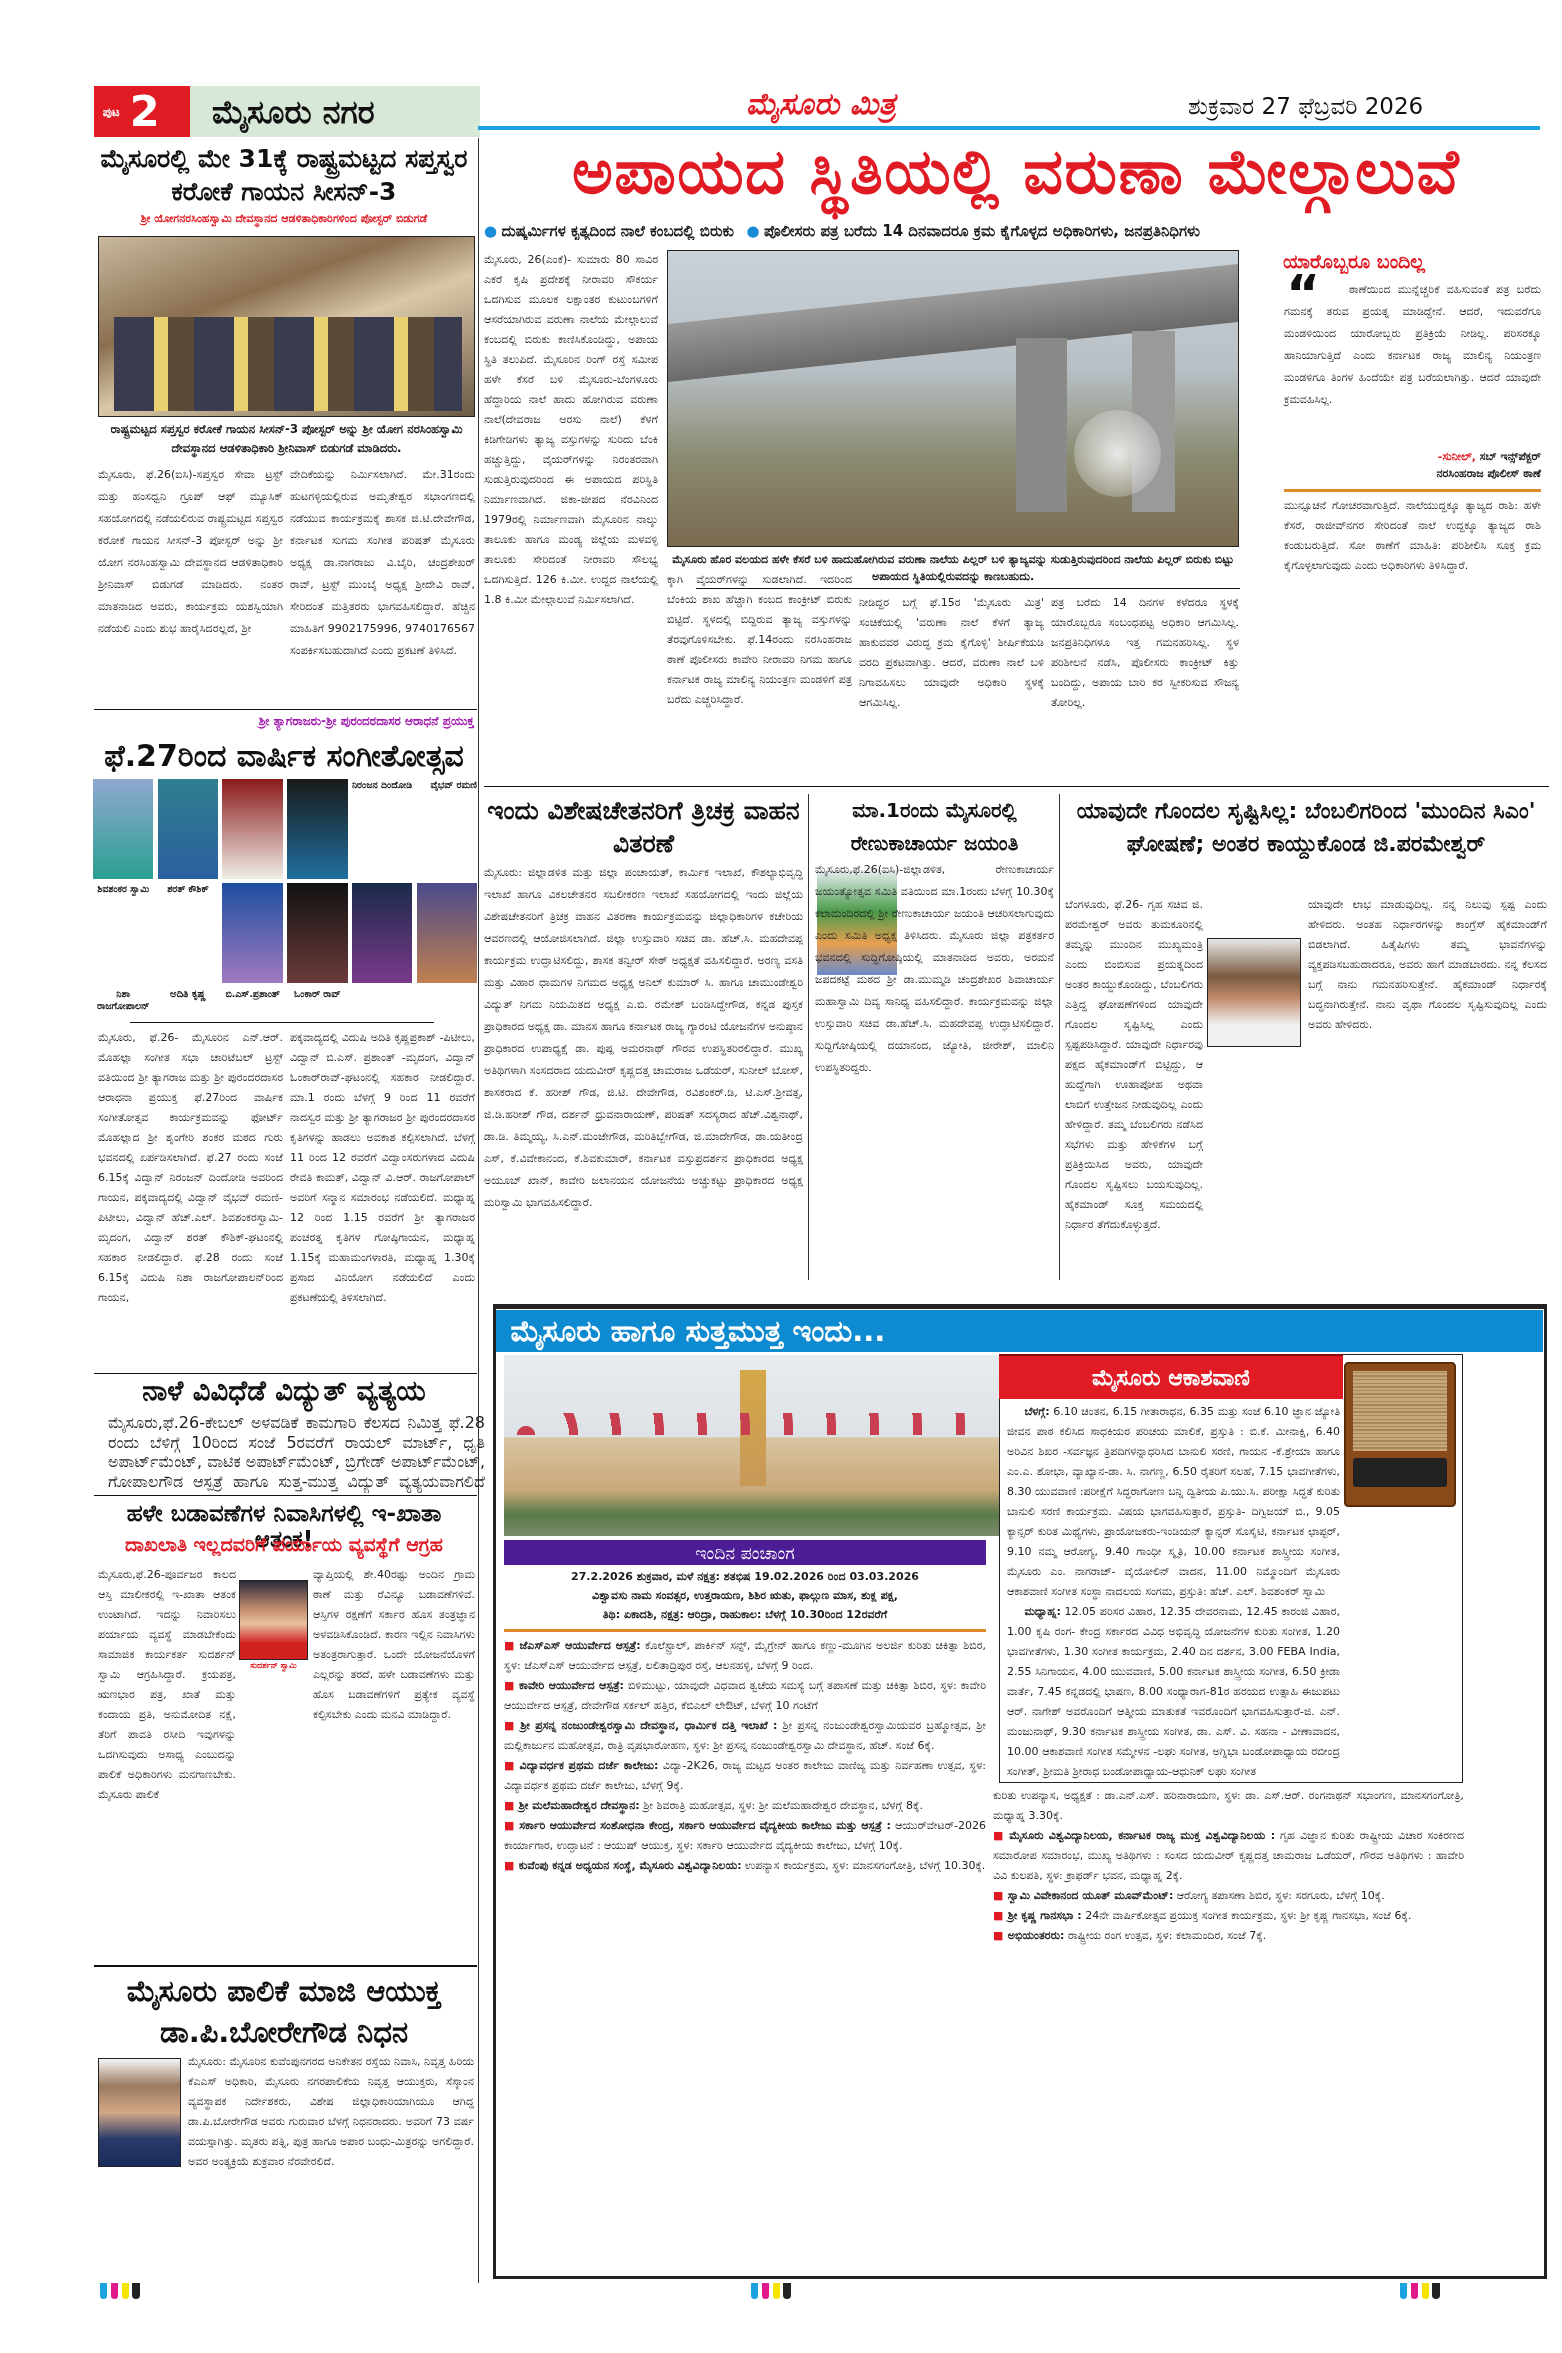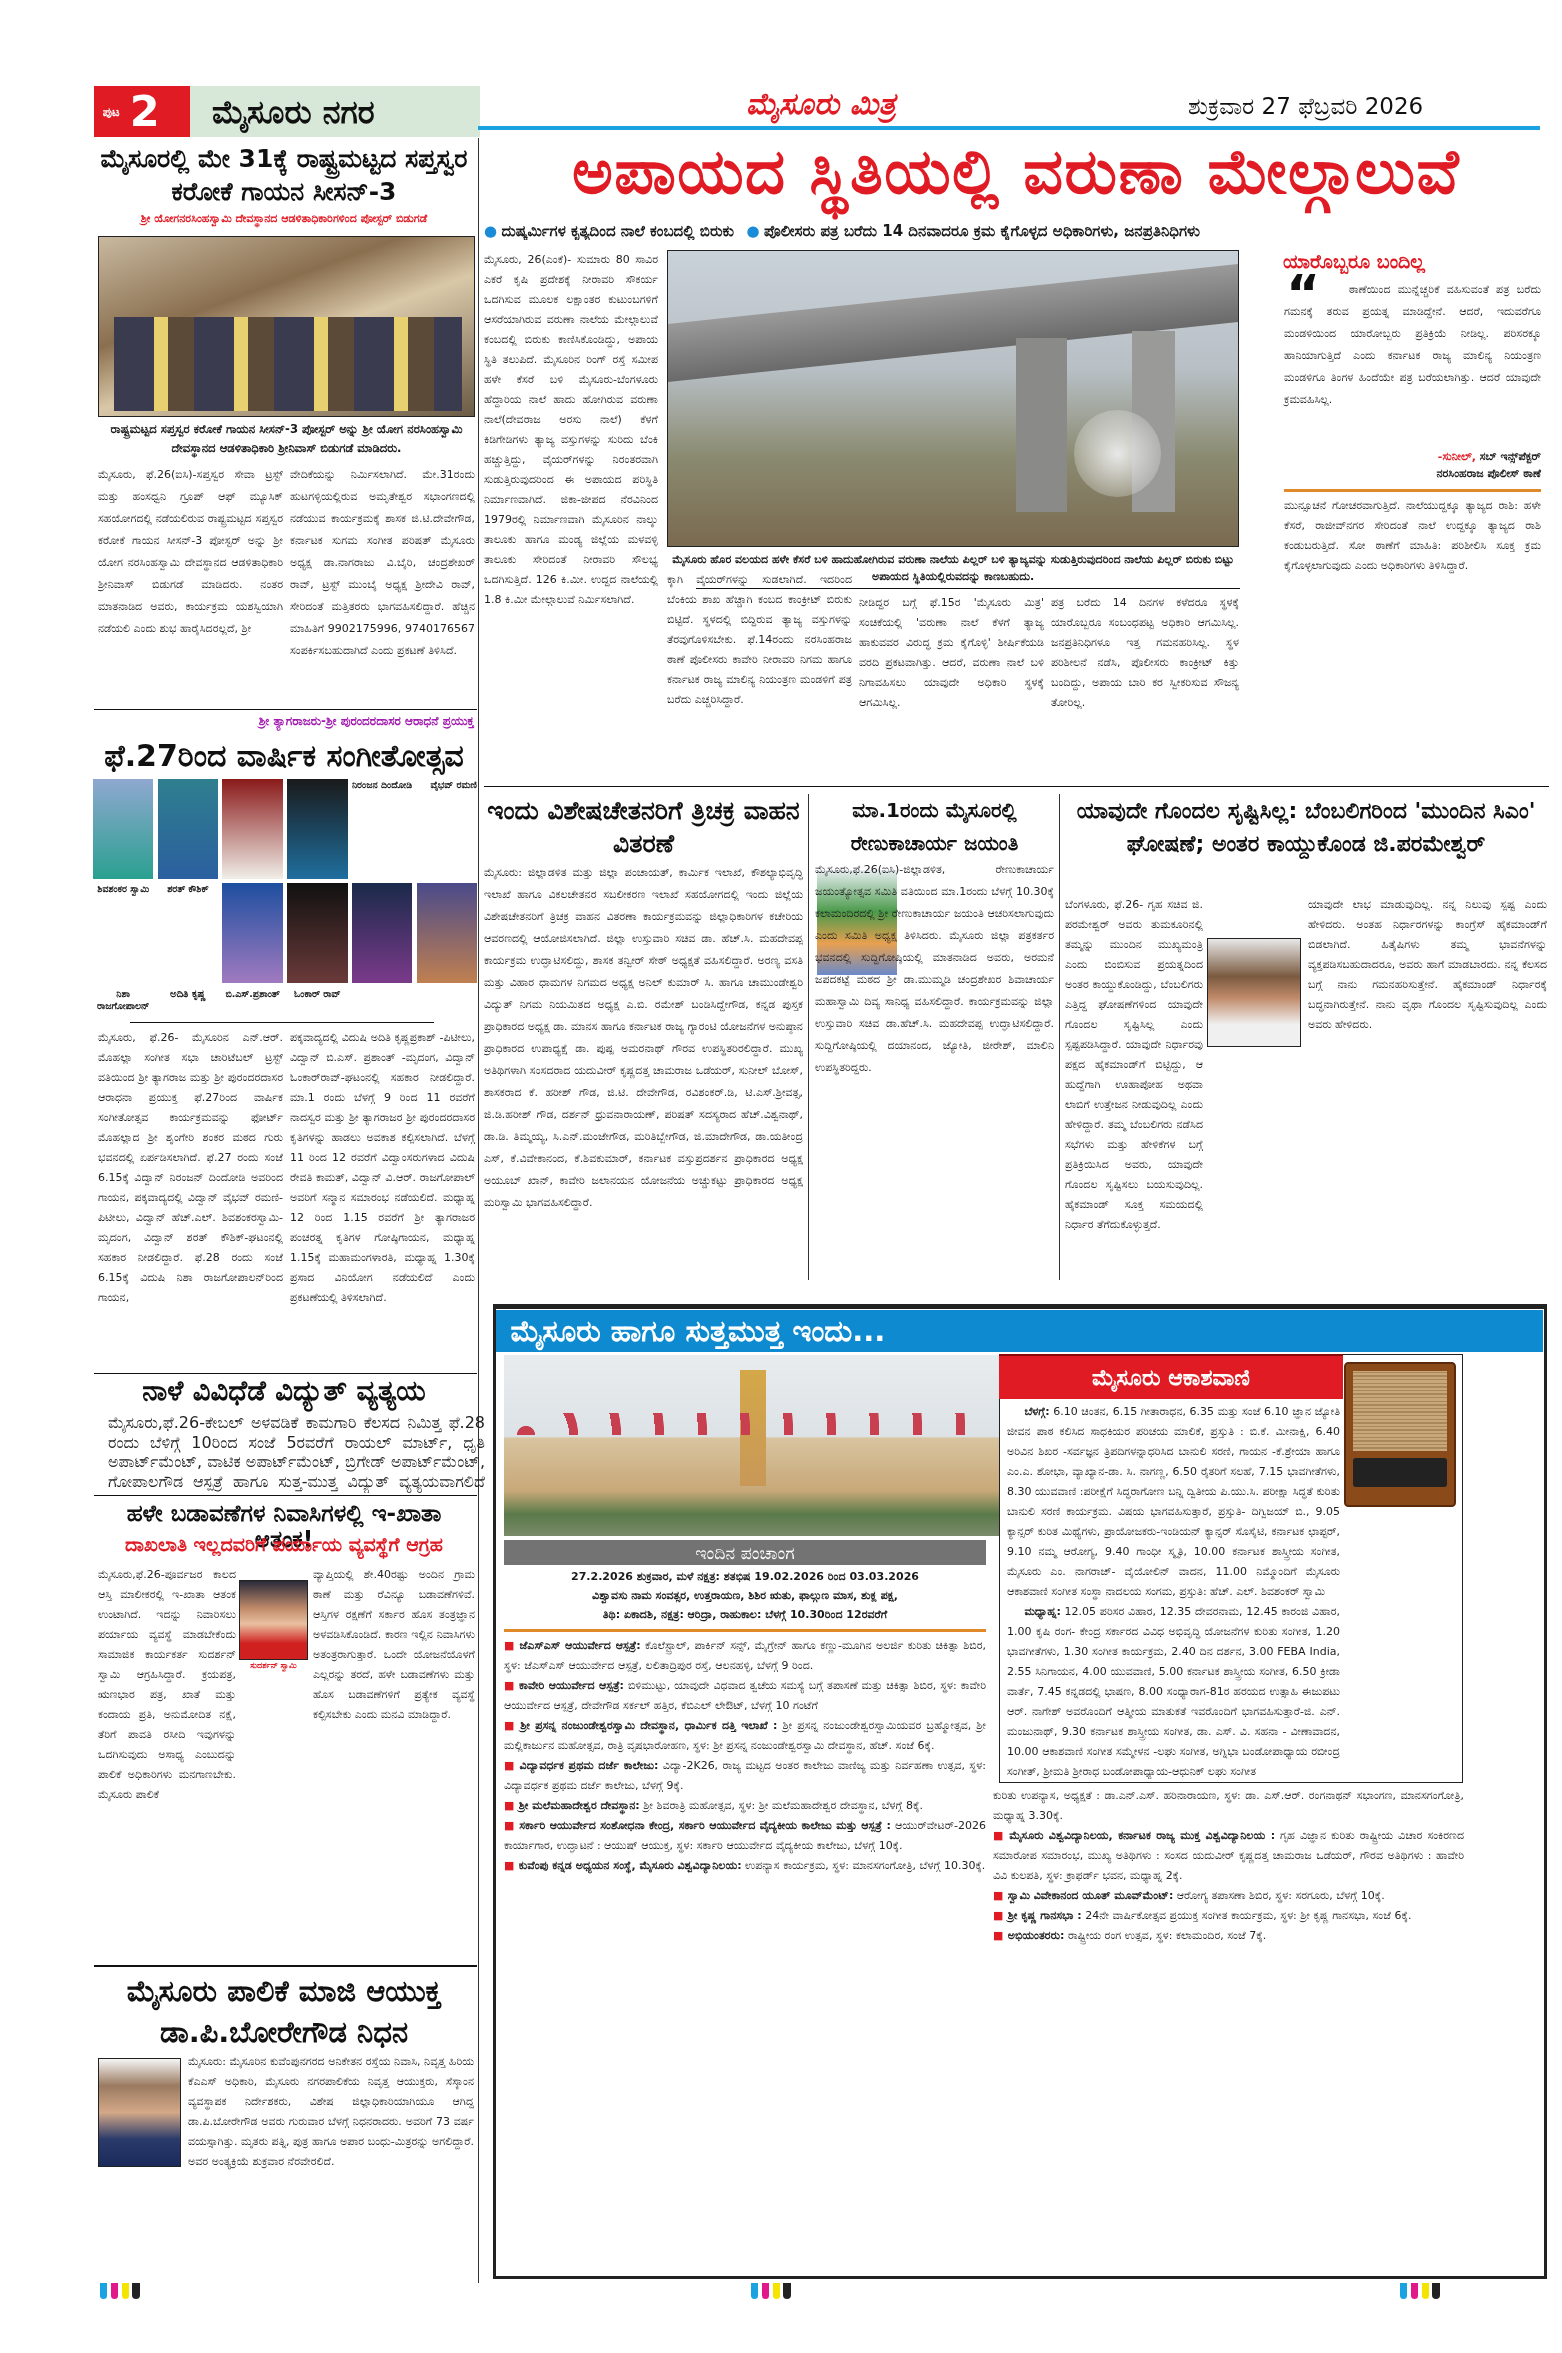--- a/index.html
+++ b/index.html
@@ -131,21 +131,21 @@
 
 <div class="abs" style="left:493px;top:1304px;width:1054px;height:975px;border:3.6px solid #222;border-top:5.8px solid #222"></div>
 <div class="abs" style="left:496px;top:1310px;width:1047px;height:42px;background:#0e8ad0;display:flex;align-items:center;padding-left:14.5px">
   <span style="font-size:29px;font-weight:bold;color:#fff">ಮೈಸೂರು ಹಾಗೂ ಸುತ್ತಮುತ್ತ ಇಂದು...</span>
 </div>
 <div class="photo" style="left:504px;top:1355px;width:496px;height:181px;border:none;background:linear-gradient(180deg,#e8ecef 0%,#dde2e6 45%,#d8c4a0 46%,#c8a878 75%,#5a7a4a 88%,#7a8a6a 100%)">
   <div style="position:absolute;left:236px;top:14.5px;width:26px;height:116px;background:linear-gradient(180deg,#d4a848,#c89858)"></div>
   <div style="position:absolute;left:0;top:58px;width:100%;height:22px;background:repeating-radial-gradient(circle at 22px 22px,#c84050 0 8.7px,transparent 9.4px 43px)"></div>
 </div>
 
-<div class="abs" style="left:504px;top:1540px;width:482px;height:25px;background:#737373;display:flex;align-items:center;justify-content:center">
+<div class="abs" style="left:504px;top:1540px;width:482px;height:25px;background:#4c1d95;display:flex;align-items:center;justify-content:center">
   <span style="font-size:17.4px;color:#fff">ಇಂದಿನ ಪಂಚಾಂಗ</span>
 </div>
 <div class="abs" style="left:504px;top:1567px;width:482px;text-align:center;font-size:11px;font-weight:bold;line-height:19px">
   <div>27.2.2026 ಶುಕ್ರವಾರ, ಮಳೆ ನಕ್ಷತ್ರ: ಶತಭಿಷ 19.02.2026 ರಿಂದ 03.03.2026</div>
   <div>ವಿಶ್ವಾವಸು ನಾಮ ಸಂವತ್ಸರ, ಉತ್ತರಾಯಣ, ಶಿಶಿರ ಋತು, ಫಾಲ್ಗುಣ ಮಾಸ, ಶುಕ್ಲ ಪಕ್ಷ,</div>
   <div>ತಿಥಿ: ಏಕಾದಶಿ, ನಕ್ಷತ್ರ: ಆರಿದ್ರಾ, ರಾಹುಕಾಲ: ಬೆಳಗ್ಗೆ 10.30ರಿಂದ 12ರವರೆಗೆ</div>
 </div>
 <div class="abs" style="left:504px;top:1629px;width:482px;height:2.9px;background:#e0892a"></div>
 
 <div class="abs txt" style="left:504px;top:1636px;width:482px;height:638px;overflow:hidden;font-size:11px;line-height:20px">

